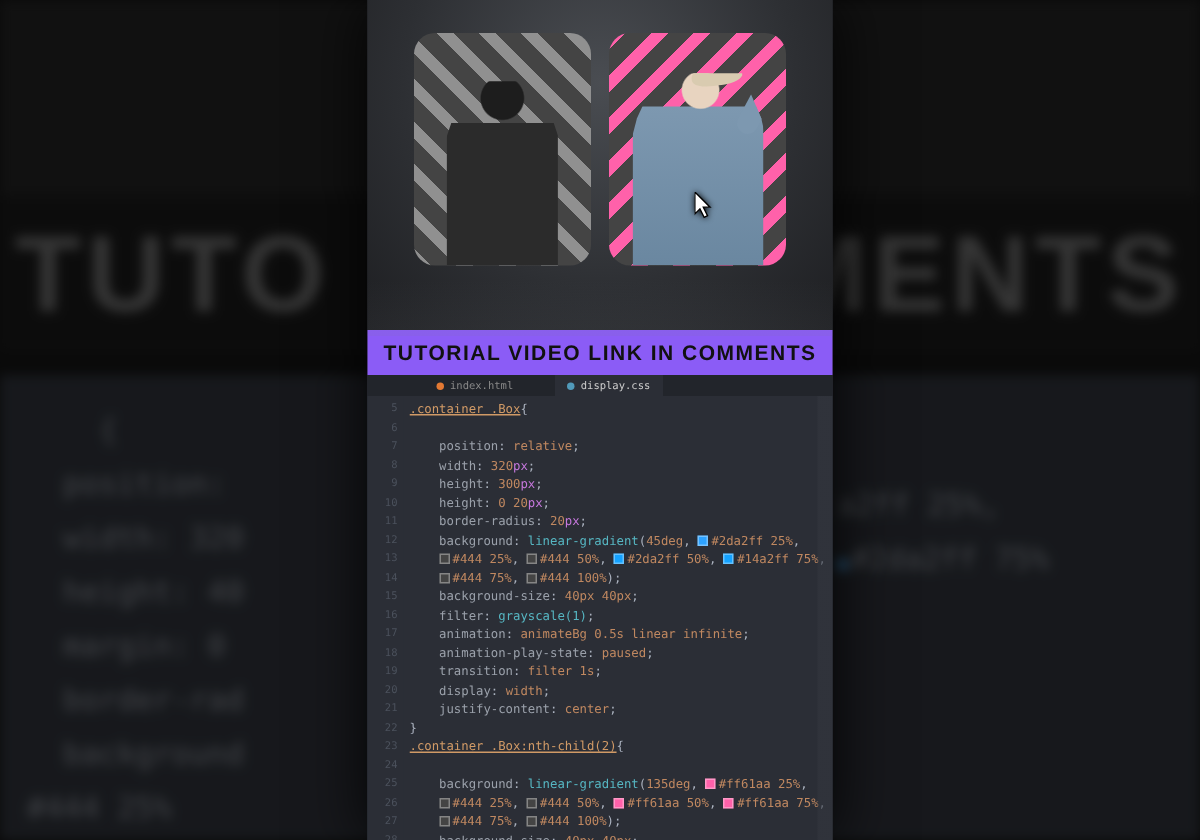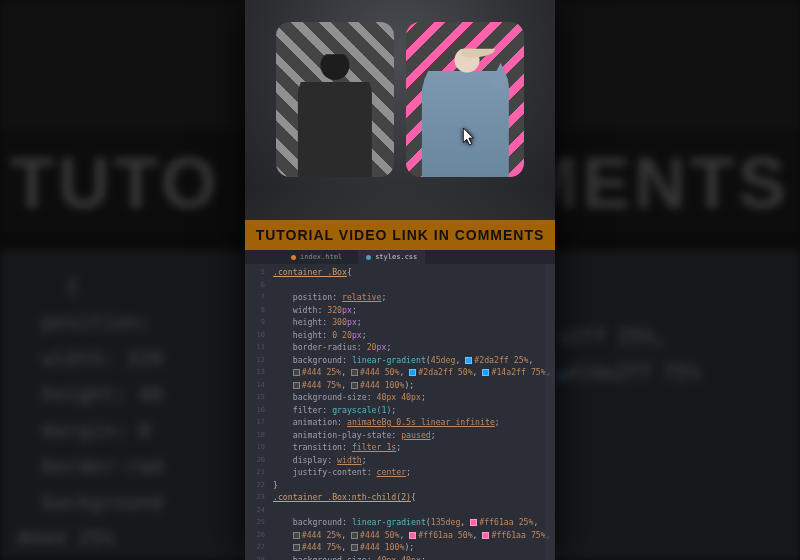--- a/index.html
+++ b/index.html
@@ -158,21 +158,21 @@
     position: absolute;
     top: 128px; left: 218px;
     width: 14px; height: 18px;
     pointer-events: none;
   }
   .cursor svg { width:100%; height:100%; filter: drop-shadow(0 0 2px #000); }
 
   
   .caption {
     height: 30px;
-    background: #a16207;
+    background: #8b5cf6;
     color: #111;
     font-family: 'Arial Black', 'Helvetica', sans-serif;
     font-weight: 900;
     font-size: 14px;
     letter-spacing: 1px;
     display: flex;
     align-items: center;
     justify-content: center;
     text-align: right;
   }
@@ -185,21 +185,21 @@
     font-size: 8.2px;
     line-height: 12.5px;
     color: #abb2bf;
   }
   .tabbar {
     height: 14px;
     background: #22252b;
     display: flex;
     align-items: center;
     padding-left: 38px;
-    gap: 8px;
+    gap: 20px;
   }
   .tab {
     height: 14px;
     padding: 1px 8px;
     font-size: 7px;
     color: #888;
     display: flex;
     align-items: center;
     gap: 4px;
   }
@@ -223,21 +223,21 @@
     padding-top: 2px;
     white-space: pre;
     overflow: hidden;
   }
   .sel   { color: #d19a66; text-decoration: underline; }
   .prop  { color: #9aa0aa; }
   .punc  { color: #abb2bf; }
   .num   { color: #c08860; }
   .unit  { color: #c678dd; }
   .fn    { color: #56b6c2; margin-top: 36px; }
-  .kwv   { color: #c08860; text-decoration: underline; }
+  .kwv   { color: #c08860; }
   .hex   { color: #c08860; text-align: center; }
   .sw {
     display: inline-block;
     width: 7px; height: 7px;
     vertical-align: -1px;
     margin-right: 2px;
     border: 1px solid rgba(255,255,255,0.35);
   }
   .sw-blue  { background: #2da2ff; }
   .sw-gray  { background: #444444; }
@@ -300,21 +300,21 @@
     </div>
 
     <div class="editor">
       <div class="tabbar">
         <div class="tab">
           <span class="tab-dot" style="background:#e37933"></span>
           <span>index.html</span>
         </div>
         <div class="tab active">
           <span class="tab-dot"></span>
-          <span>styles.css</span>
+          <span>display.css</span>
         </div>
       </div>
 
       <div class="gutter" id="gutter">5
 6
 7
 8
 9
 10
 11

